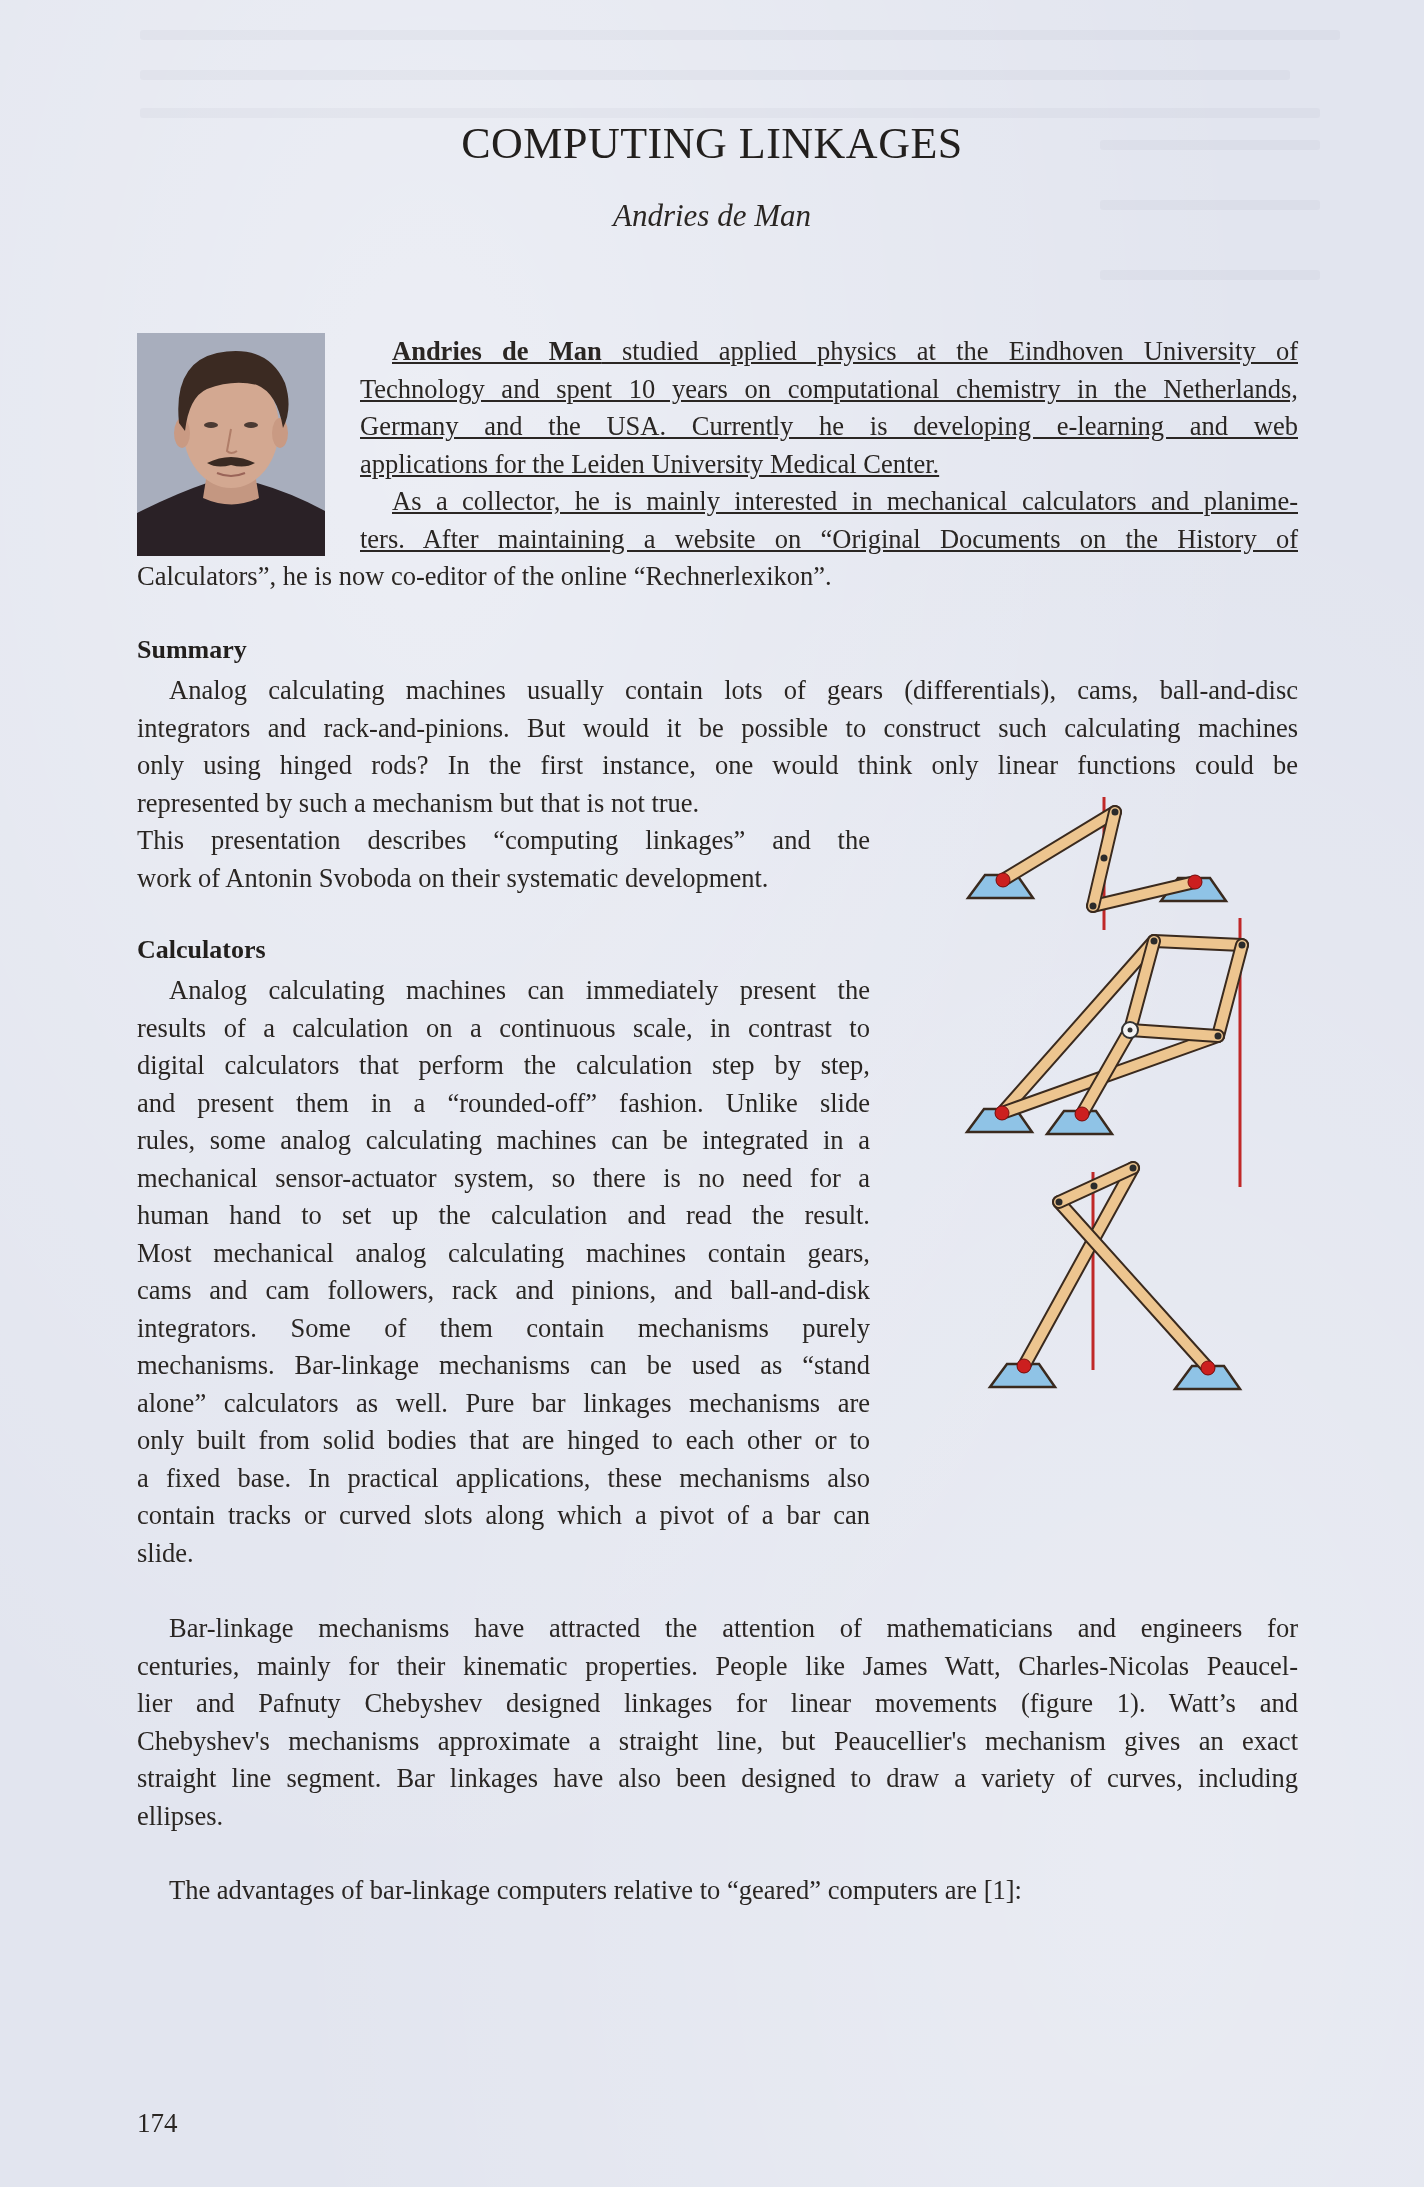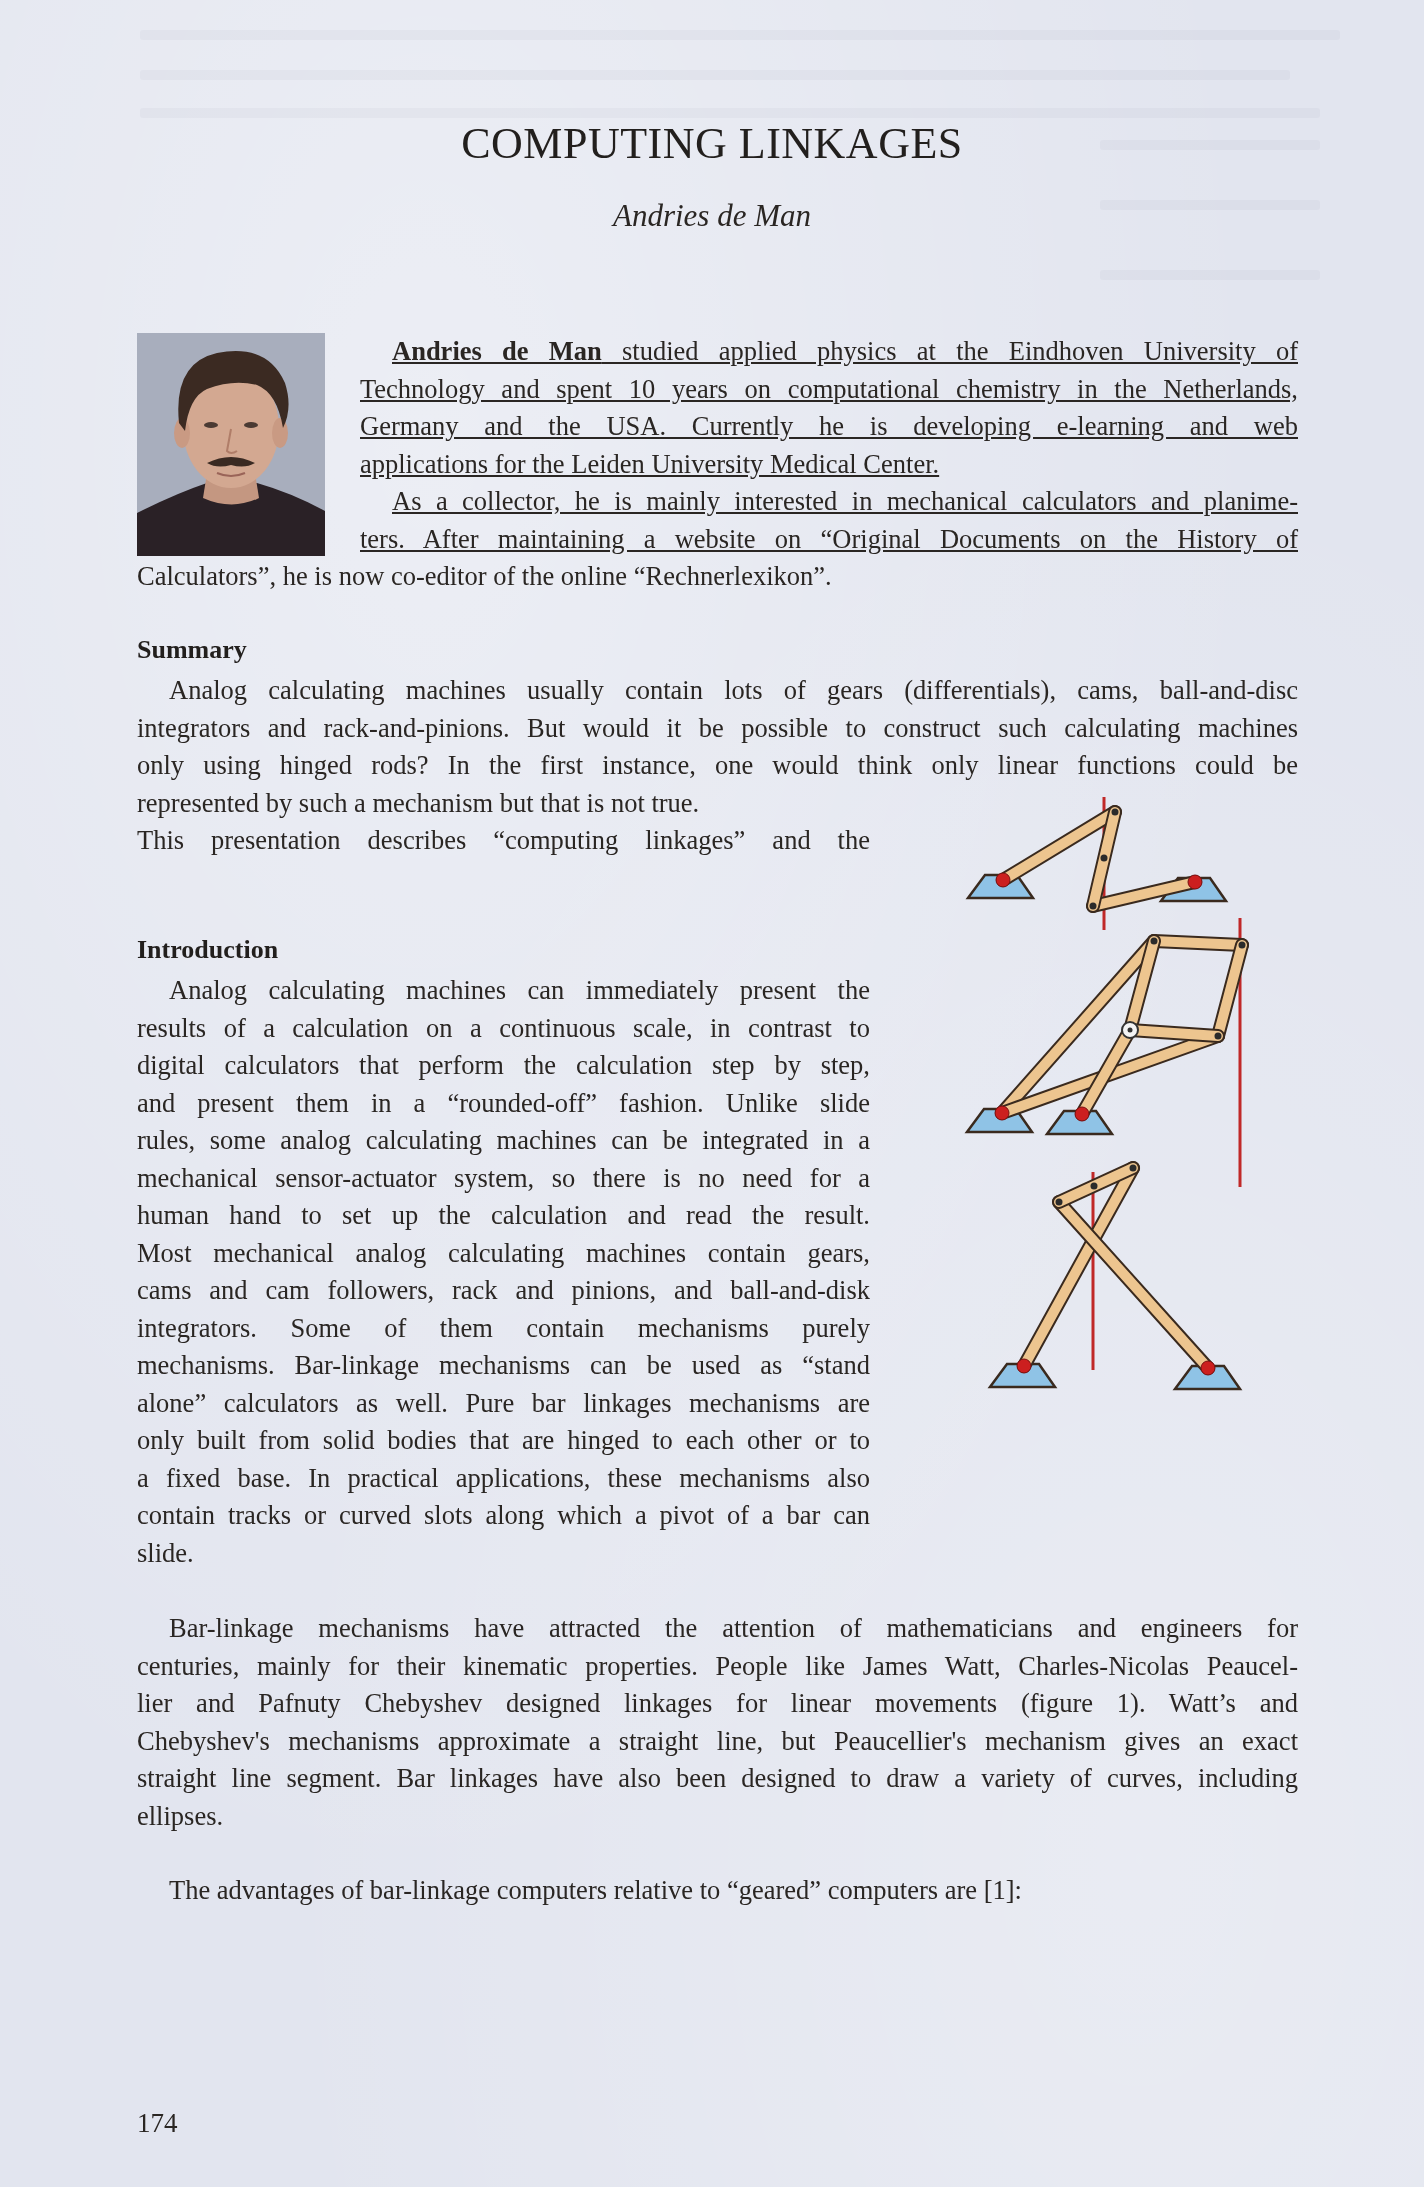--- a/index.html
+++ b/index.html
@@ -116,24 +116,25 @@
   <h2 class="heading" style="top:635px;">Summary</h2>
   <div>
     <div class="para" style="left:137px; top:672px; width:1161px;">
       <span class="line indent">Analog calculating machines usually contain lots of gears (differentials), cams, ball-and-disc</span>
       <span class="line">integrators and rack-and-pinions. But would it be possible to construct such calculating machines</span>
       <span class="line">only using hinged rods? In the first instance, one would think only linear functions could be</span>
       <span class="line last">represented by such a mechanism but that is not true.</span>
     </div>
     <div class="para" style="left:137px; top:822px; width:733px;">
       <span class="line">This presentation describes “computing linkages” and the</span>
-    </div>
-  </div>
-
-  <h2 class="heading" style="top:935px;">Introduction</h2>
+      <span class="line last">work of Antonin Svoboda on their systematic development.</span>
+    </div>
+  </div>
+
+  <h2 class="heading" style="top:935px;">Calculators</h2>
   <div>
     <div class="para" style="left:137px; top:972px; width:733px;">
       <span class="line indent">Analog calculating machines can immediately present the</span>
       <span class="line">results of a calculation on a continuous scale, in contrast to</span>
       <span class="line">digital calculators that perform the calculation step by step,</span>
       <span class="line">and present them in a “rounded-off” fashion. Unlike slide</span>
       <span class="line">rules, some analog calculating machines can be integrated in a</span>
       <span class="line">mechanical sensor-actuator system, so there is no need for a</span>
       <span class="line">human hand to set up the calculation and read the result.</span>
       <span class="line">Most mechanical analog calculating machines contain gears,</span>

